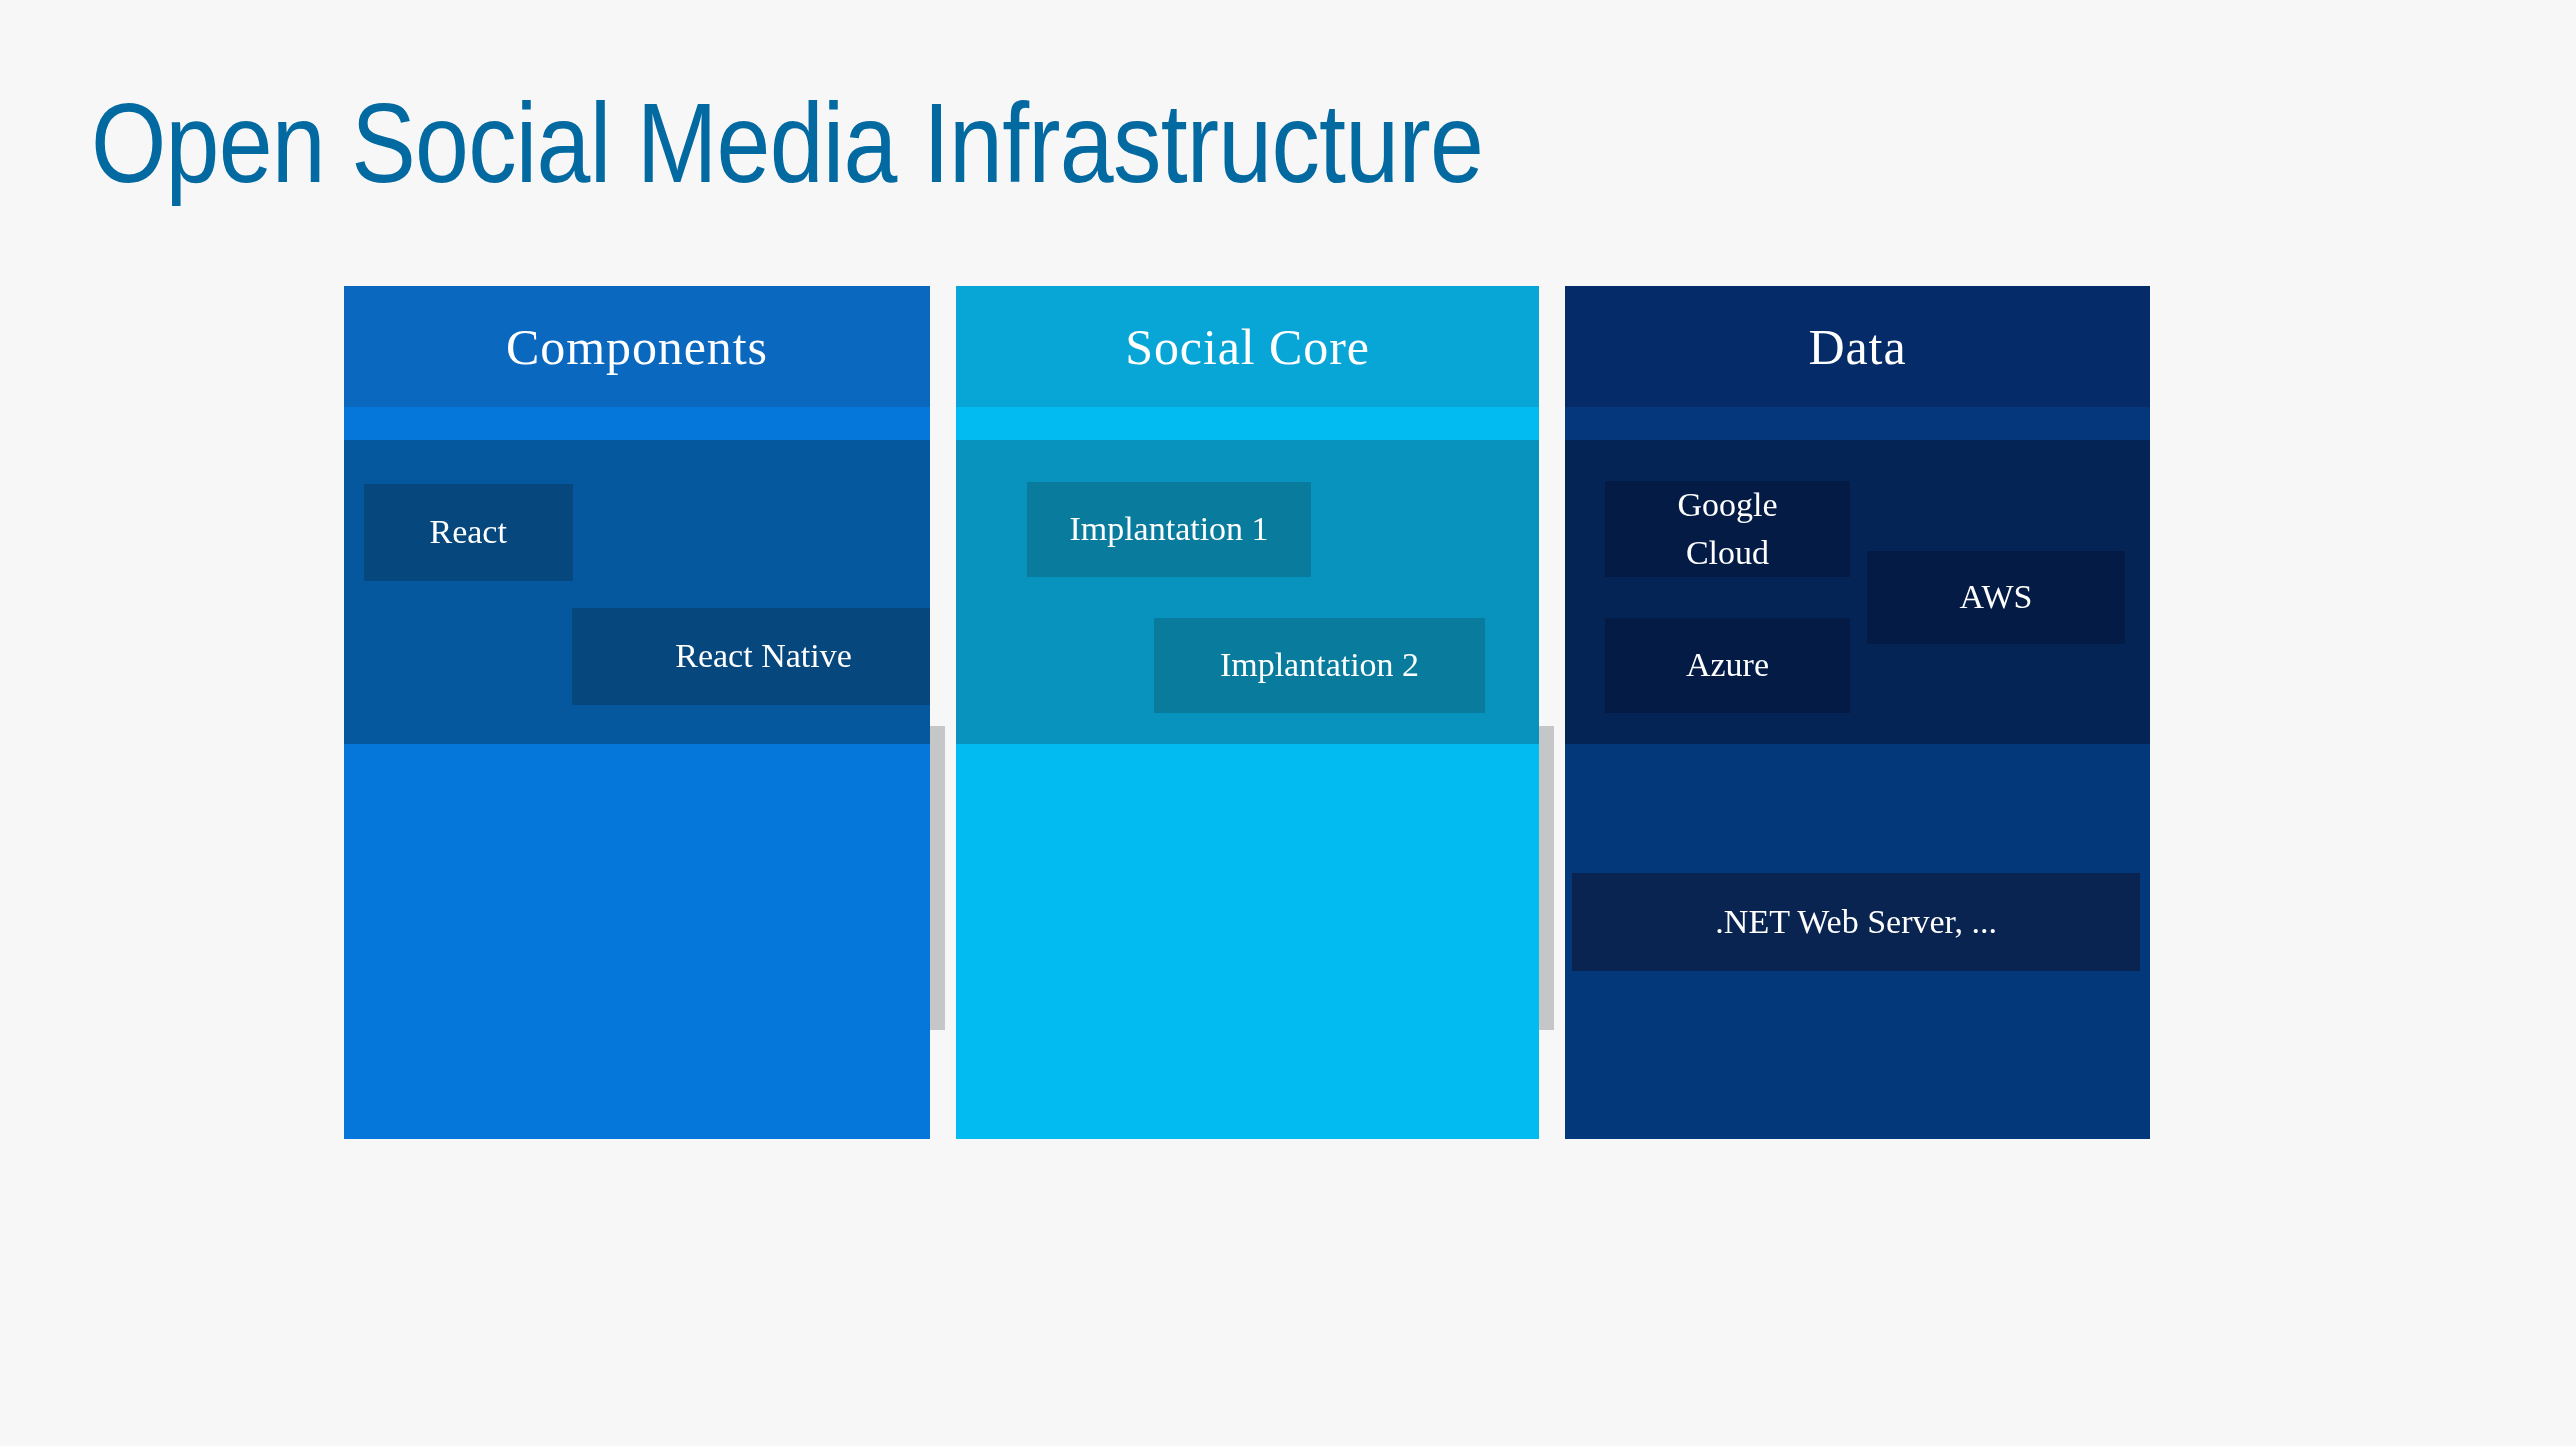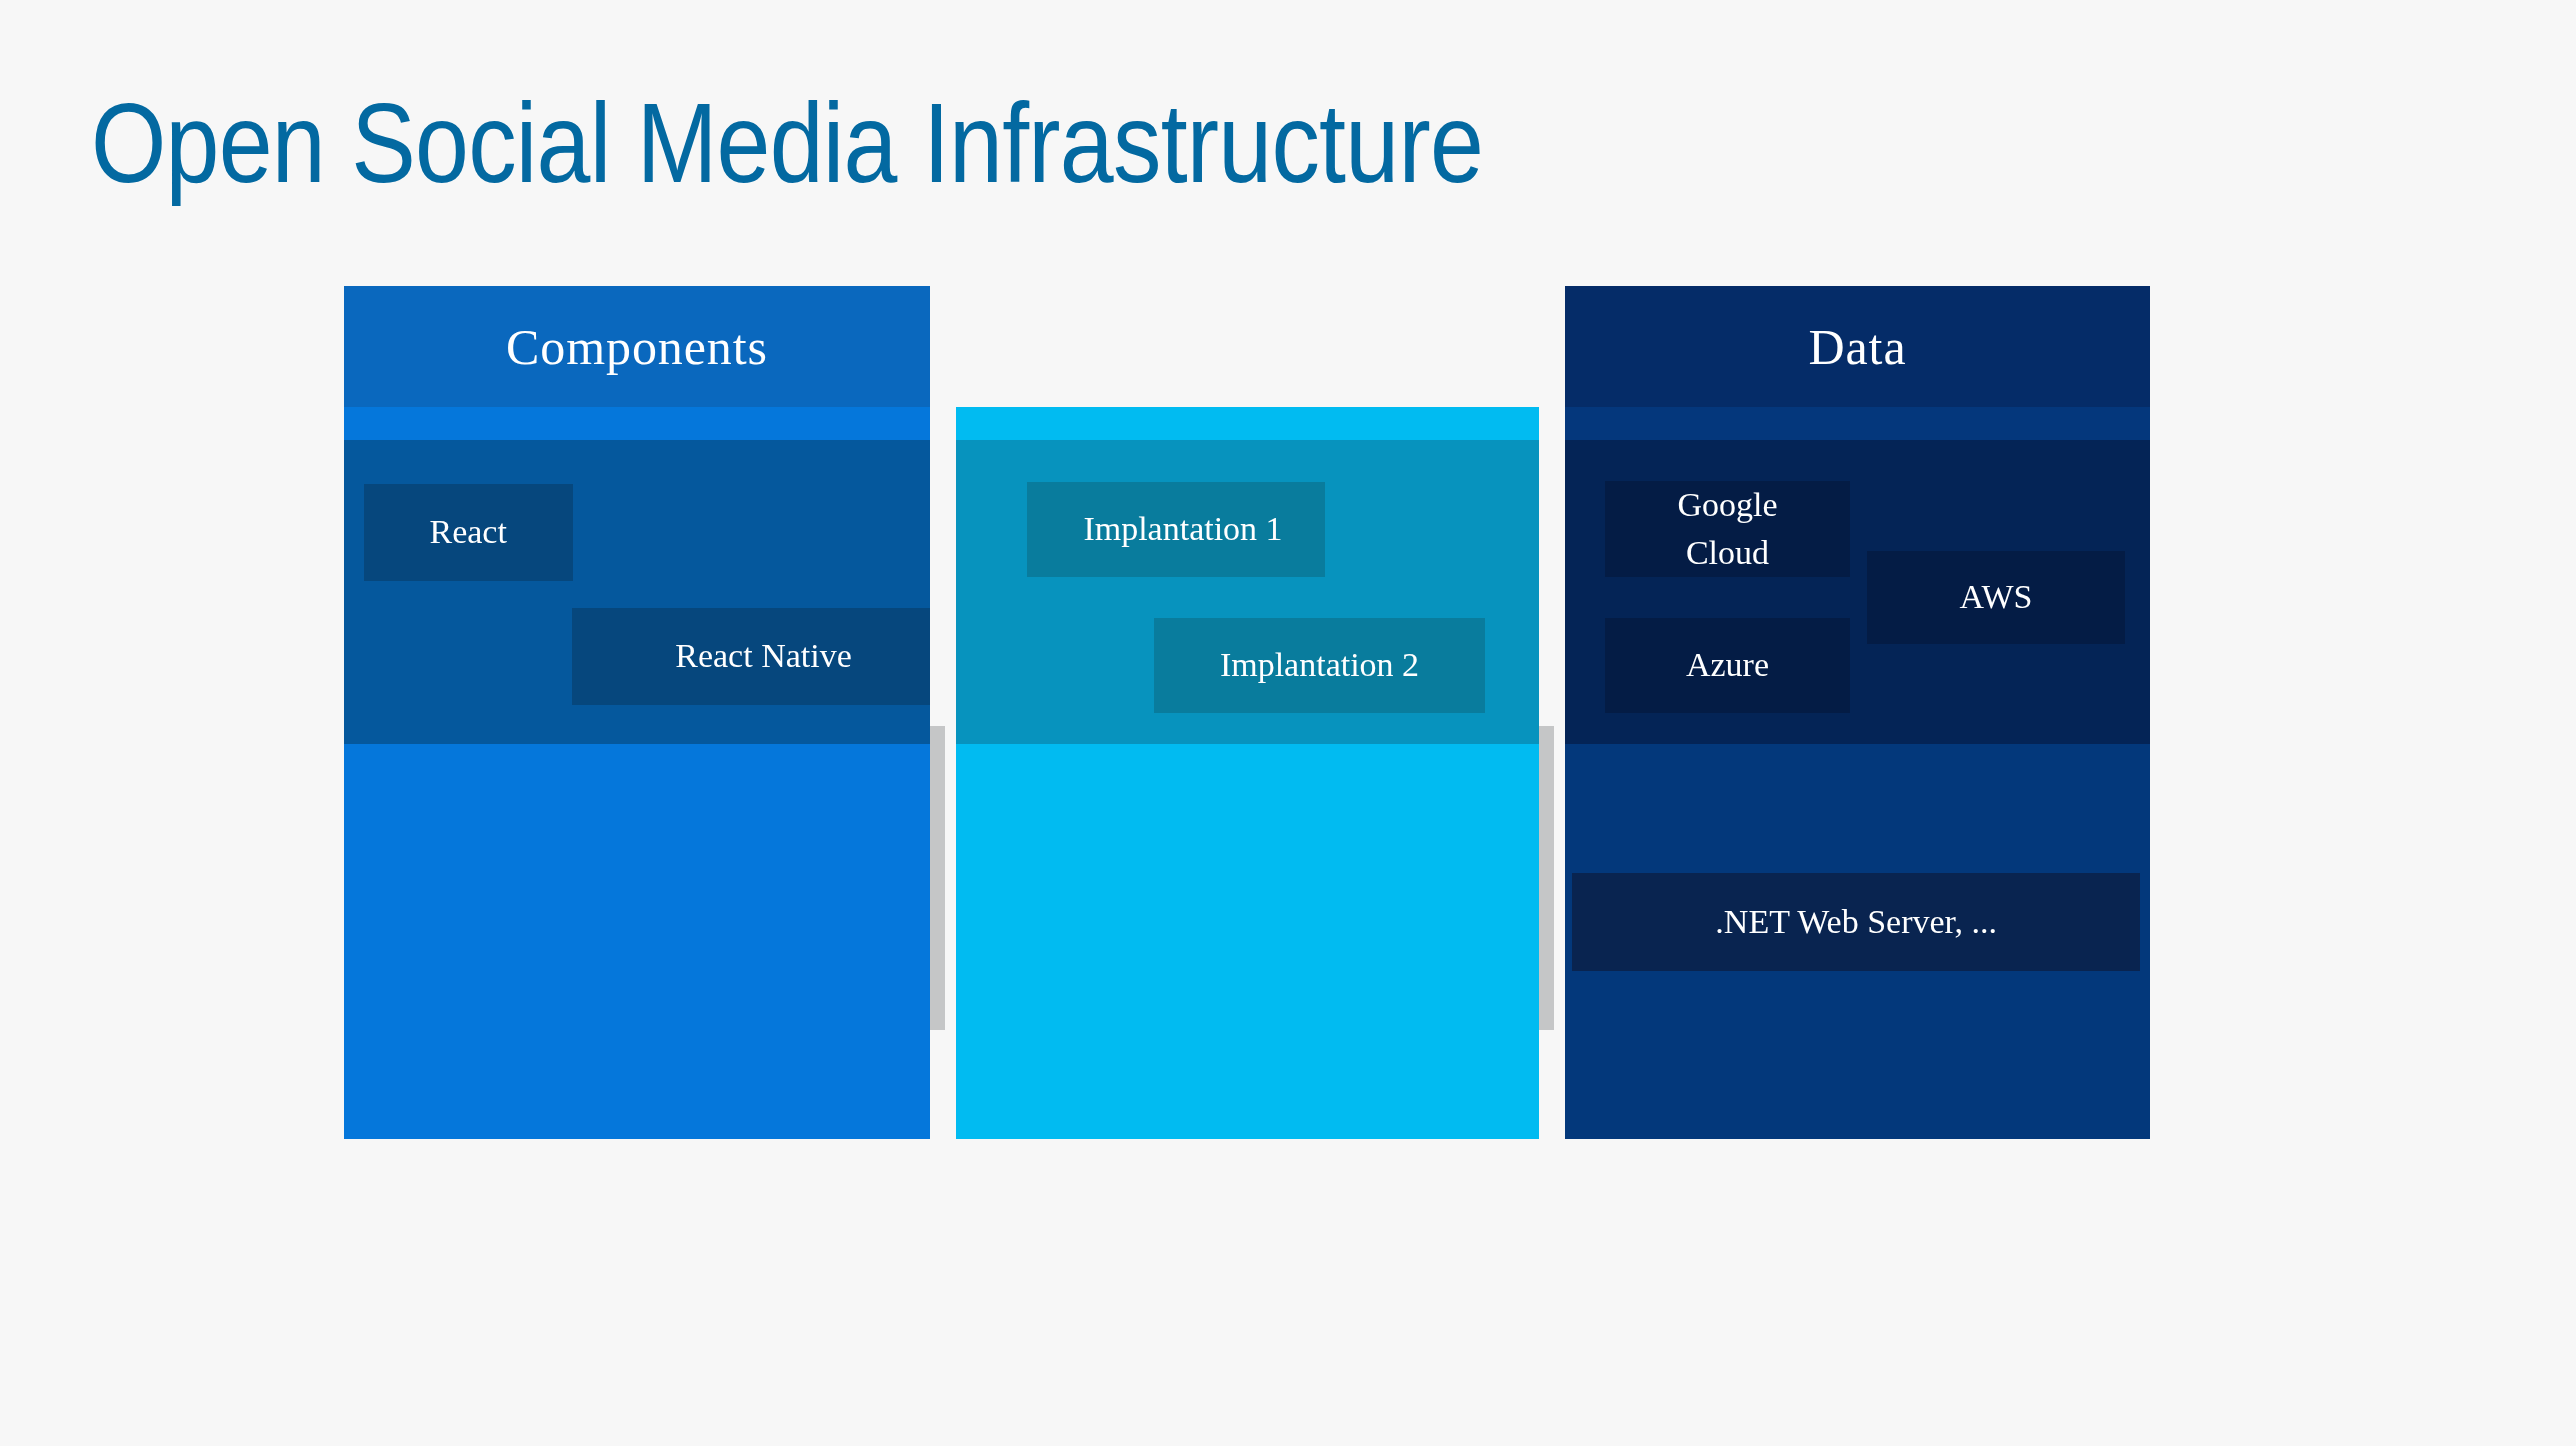--- a/index.html
+++ b/index.html
@@ -121,21 +121,24 @@
     </div>
     <div class="node-box box-react-native" style="background-color: rgb(6, 71, 125);">
       <span>React Native</span>
     </div>
   </div>
 
   <div class="column col-social-core">
     <div class="segment segment-body" style="background-color: rgb(1, 187, 241);"></div>
     <div class="segment segment-accent" style="background-color: rgb(1, 187, 241);"></div>
     <div class="segment segment-band" style="background-color: rgb(7, 147, 190);"></div>
-    <div class="node-box box-implantation-1" style="background-color: rgb(9, 124, 157); padding-left: 14px;">
+    <div class="segment segment-header" style="background-color: rgb(8, 166, 215);">
+      <span class="header-label">Social Core</span>
+    </div>
+    <div class="node-box box-implantation-1" style="background-color: rgb(9, 124, 157);">
       <span>Implantation 1</span>
     </div>
     <div class="node-box box-implantation-2" style="background-color: rgb(9, 124, 157);">
       <span>Implantation 2</span>
     </div>
   </div>
 
   <div class="column col-data">
     <div class="segment segment-body" style="background-color: rgb(3, 56, 123);"></div>
     <div class="segment segment-accent" style="background-color: rgb(4, 55, 124);"></div>

